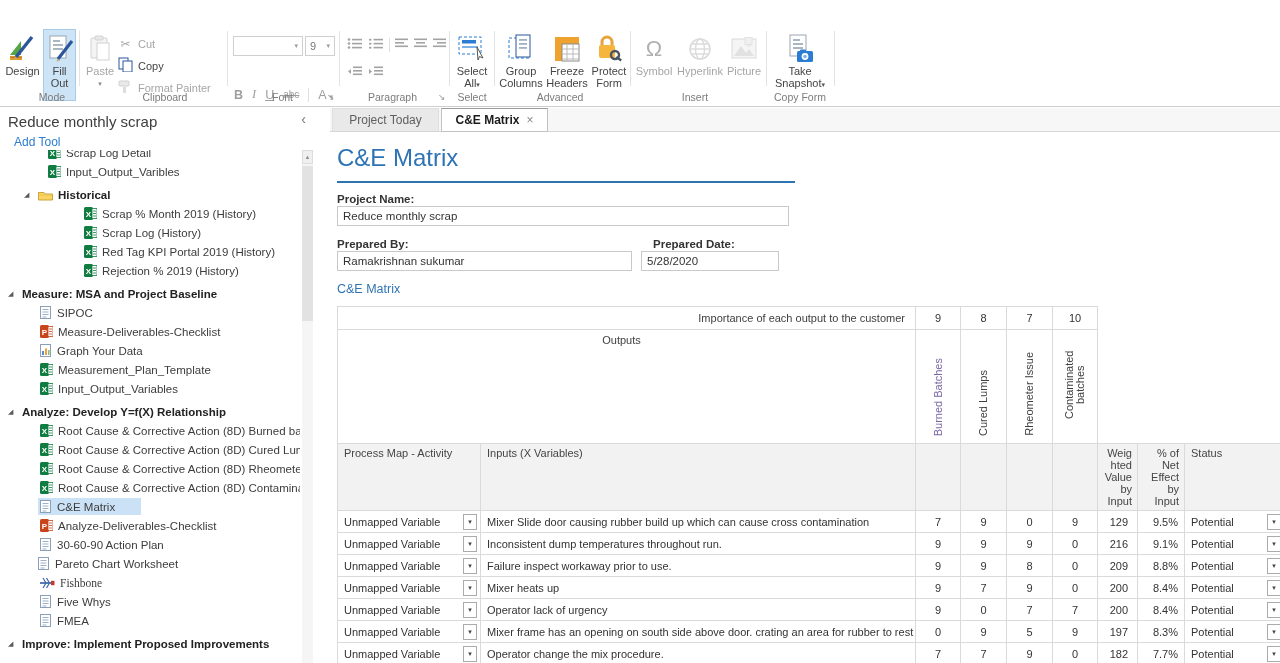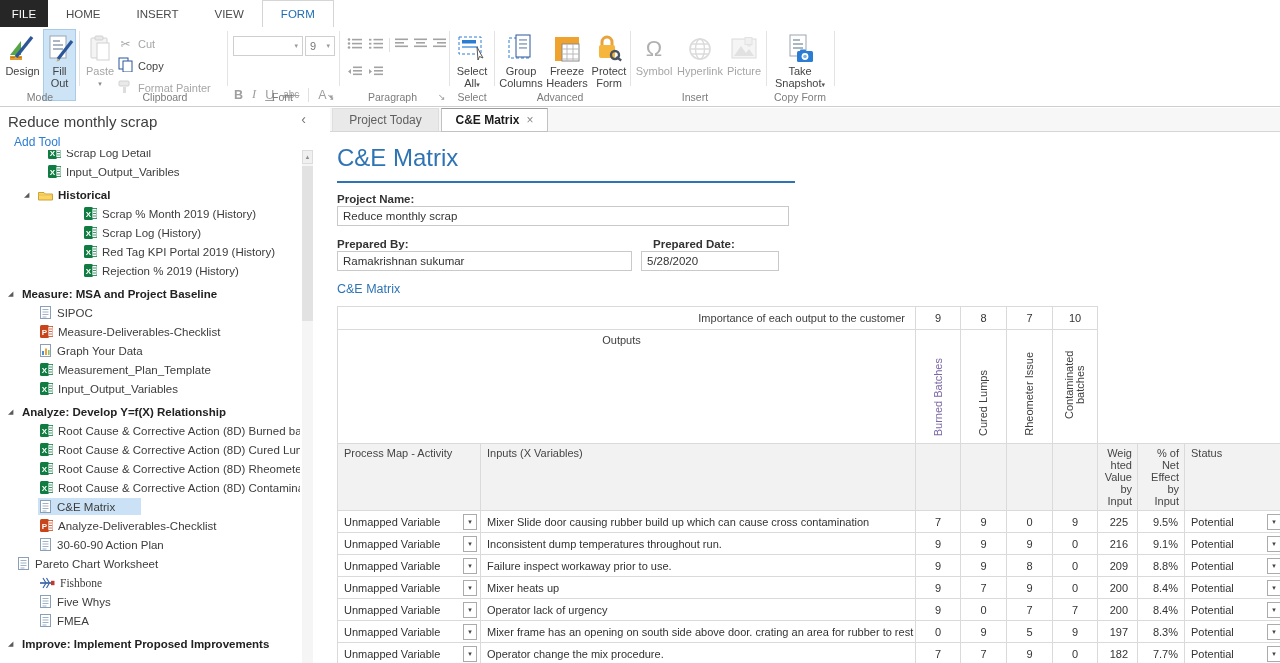--- a/index.html
+++ b/index.html
@@ -93,27 +93,20 @@
   td.status{position:relative;padding-left:6px}
   .cellbtn{position:absolute;right:3px;top:50%;margin-top:-8px;width:14px;height:16px;border:1px solid #ababab;background:#fff;
            display:flex;align-items:center;justify-content:center}
   .cellbtn span{font-size:7px;color:#444}
 </style>
 </head>
 <body>
 
 <div id="app">
 
-  <div id="ribbon-tabs">
-    <div class="ftab">FILE</div>
-    <div class="rtab">HOME</div>
-    <div class="rtab">INSERT</div>
-    <div class="rtab">VIEW</div>
-    <div class="rtab active">FORM</div>
-  </div>
 
   <div id="ribbon">
 
     <div class="bb" style="left:3px;width:39px">
       <span class="bico">
         <svg width="30" height="30" viewBox="0 0 30 30">
             <polygon points="2,21 13,7 13,21" fill="#57a544"></polygon>
             <rect x="2" y="22" width="12" height="4" fill="#e59b2c"></rect>
             <rect x="2.5" y="22.8" width="11" height="1" fill="#b5731a"></rect>
             <line x1="8" y1="23" x2="24" y2="3" stroke="#2b579a" stroke-width="3.4"></line>
@@ -129,21 +122,21 @@
             <rect x="7" y="6" width="7" height="2" fill="#aab6c2"></rect>
             <rect x="7" y="10" width="10" height="2" fill="#aab6c2"></rect>
             <rect x="7" y="14" width="10" height="2" fill="#aab6c2"></rect>
             <line x1="12" y1="25" x2="26" y2="7" stroke="#2b579a" stroke-width="3.2"></line>
             <polygon points="10.5,27.5 14,26.7 11.5,24.5" fill="#c9a96a"></polygon>
           </svg>
       </span>
       <span>Fill Out</span>
     </div>
     <div class="gsep" style="left:79px"></div>
-    <div class="glabel" style="left:8px;width:64px">Mode</div>
+    <div class="glabel" style="left:20px;width:64px">Mode</div>
 
     <div class="bb dis" style="left:84px;width:32px">
       <span class="bico">
         <svg width="24" height="28" viewBox="0 0 24 28">
             <rect x="3" y="3" width="16" height="20" rx="1" fill="#e8e8e8" stroke="#9b9b9b"></rect>
             <rect x="7" y="1" width="8" height="4" rx="1" fill="#cfcfcf" stroke="#9b9b9b"></rect>
             <rect x="9" y="8" width="12" height="17" fill="#fff" stroke="#9b9b9b"></rect>
           </svg>
       </span>
       <span>Paste</span>
@@ -594,21 +587,21 @@
           <span class="hl">
             <span class="tic">
               <svg width="12" height="13" viewBox="0 0 12 13">
                 <rect x="0.5" y="0.5" width="10" height="12" fill="#fff" stroke="#8aa0b8"></rect>
                 <path d="M2.5 3.5 h6 M2.5 6 h6 M2.5 8.5 h6 M2.5 11 h4" stroke="#9fb2c6" stroke-width="1"></path>
               </svg>
             </span>
             <span class="tlabel">30-60-90 Action Plan</span>
           </span>
         </div>
-        <div class="trow" style="padding-left: 16px;">
+        <div class="trow" style="padding-left: 36px;">
           <span class="hl">
             <span class="tic">
               <svg width="12" height="13" viewBox="0 0 12 13">
                 <rect x="0.5" y="0.5" width="10" height="12" fill="#fff" stroke="#8aa0b8"></rect>
                 <path d="M2.5 3.5 h6 M2.5 6 h6 M2.5 8.5 h6 M2.5 11 h4" stroke="#9fb2c6" stroke-width="1"></path>
               </svg>
             </span>
             <span class="tlabel">Pareto Chart Worksheet</span>
           </span>
         </div>
@@ -731,21 +724,21 @@
             </tr>
             <tr class="data">
               <td class="proc"><span>Unmapped Variable</span><span class="cellbtn">
                   <span>▾</span>
                 </span></td>
               <td class="inp">Mixer Slide door causing rubber build up which can cause cross contamination</td>
               <td class="score">7</td>
               <td class="score">9</td>
               <td class="score">0</td>
               <td class="score">9</td>
-              <td class="wv">225</td>
+              <td class="wv">129</td>
               <td class="pct">9.5%</td>
               <td class="status"><span>Potential</span><span class="cellbtn">
                   <span>▾</span>
                 </span></td>
             </tr>
             <tr class="data">
               <td class="proc"><span>Unmapped Variable</span><span class="cellbtn">
                   <span>▾</span>
                 </span></td>
               <td class="inp">Inconsistent dump temperatures throughout run.</td>

